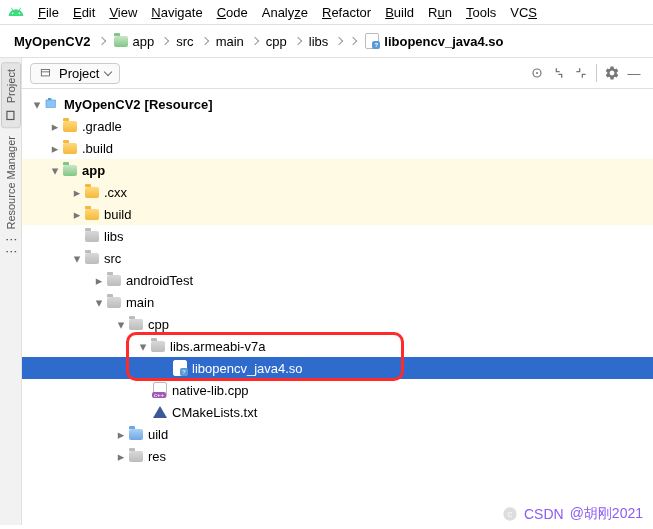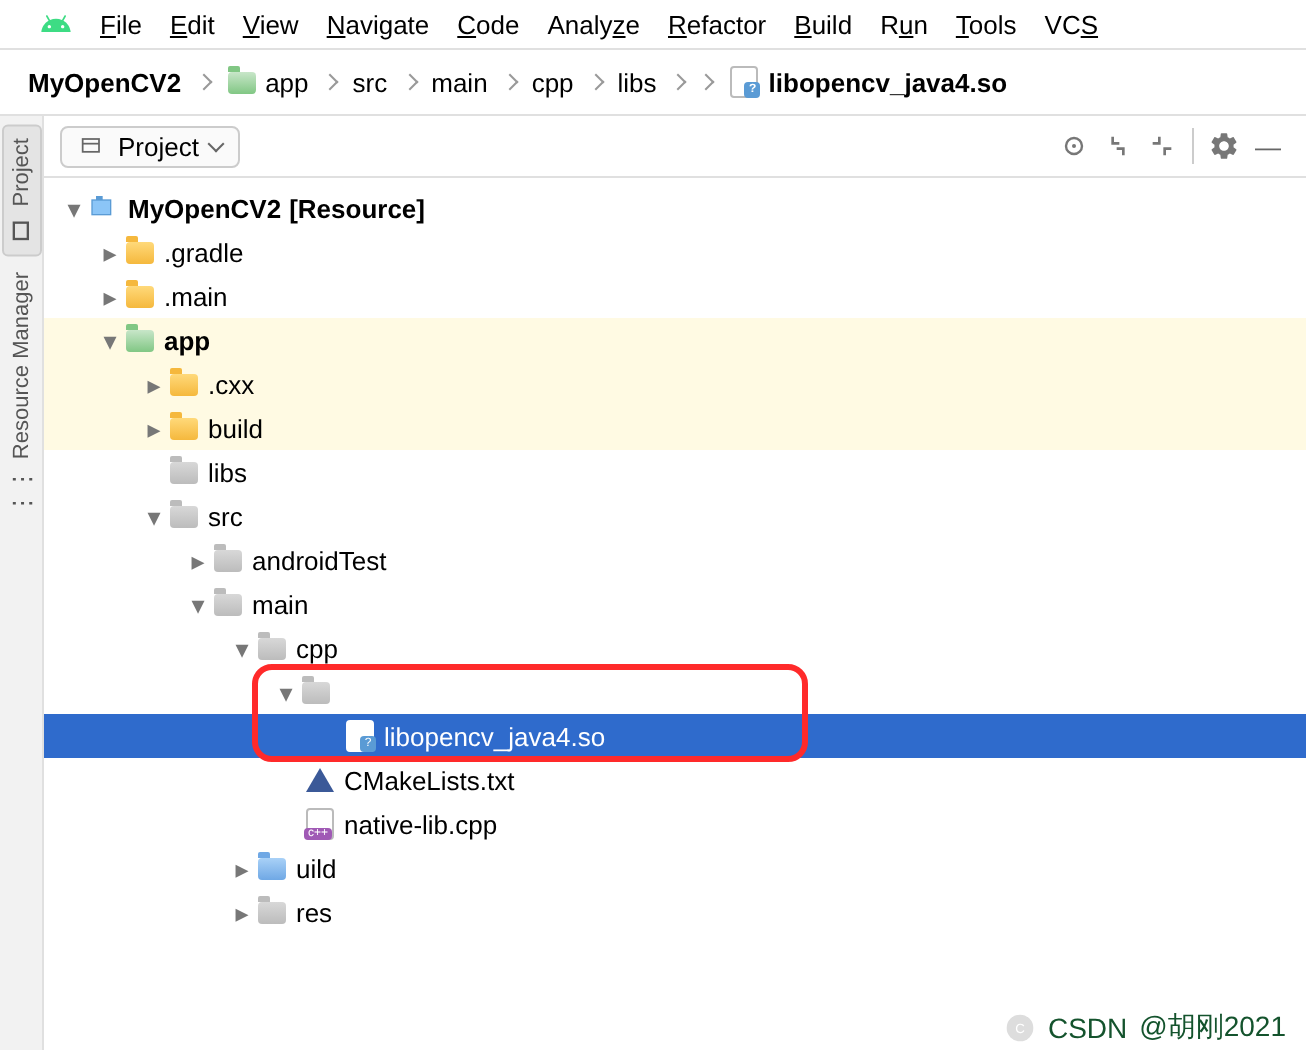--- a/index.html
+++ b/index.html
@@ -1,18 +1,18 @@
 <!DOCTYPE html>
 <html><head>
 <meta charset="utf-8">
 <style>
 * { margin: 0; padding: 0; box-sizing: border-box; font-family: "Segoe UI", Arial, sans-serif; }
 body { width: 653px; height: 529px; background: #fff; font-size: 13px; color: #000; position: relative; overflow: hidden; }
 
-.menubar { display: flex; align-items: center; padding: 4px 20px; gap: 14px; border-bottom: 1px solid #e0e0e0; }
+.menubar { display: flex; align-items: center; padding: 4px 8px; gap: 14px; border-bottom: 1px solid #e0e0e0; }
 .menubar span { cursor: default; }
 .menubar span u { text-decoration: underline; }
 
 .breadcrumb { display: flex; align-items: center; padding: 6px 10px; border-bottom: 1px solid #e0e0e0; font-size: 13px; }
 .breadcrumb .crumb { display: flex; align-items: center; gap: 4px; padding: 2px 4px; }
 .breadcrumb .crumb.first { font-weight: bold; }
 .breadcrumb .crumb.last { font-weight: bold; }
 
 .main-row { display: flex; height: calc(100% - 62px); }
 .side-tabs { width: 22px; background: #f2f2f2; border-right: 1px solid #e0e0e0; display: flex; flex-direction: column; align-items: center; padding-top: 4px; gap: 2px; }
@@ -46,21 +46,21 @@
 .folder-green { background: linear-gradient(#c8e6c9,#81c784); border-radius: 2px; width: 14px; height: 11px; position: relative; }
 .folder-green::before { content: ""; position: absolute; top: -3px; left: 0; width: 6px; height: 3px; background: #81c784; border-radius: 1px 1px 0 0; }
 .file-so { width: 14px; height: 16px; background: #fff; border: 1px solid #bbb; border-radius: 2px; position: relative; }
 .file-so::after { content: "?"; font-size: 6px; position: absolute; bottom: -1px; right: -2px; background: #5a9bd5; color: #fff; width: 8px; height: 8px; border-radius: 2px; display: flex; align-items: center; justify-content: center; }
 .file-cmake { width: 0; height: 0; border-left: 7px solid transparent; border-right: 7px solid transparent; border-bottom: 12px solid #3b5998; position: relative; }
 .file-cpp { width: 14px; height: 16px; background: #fff; border: 1px solid #bbb; border-radius: 2px; position: relative; }
 .file-cpp::after { content: "c++"; font-size: 6px; position: absolute; bottom: -1px; left: -2px; background: #a05ab5; color: #fff; padding: 0 2px; border-radius: 2px; }
 
 .redbox { position: absolute; border: 3px solid #ff2a2a; border-radius: 10px; pointer-events: none; }
 
-.watermark { position: absolute; bottom: 6px; right: 10px; color: #14532d; font-size: 14px; display: flex; align-items: center; gap: 6px; }
+.watermark { position: absolute; bottom: 6px; right: 10px; color: #8b5cf6; font-size: 14px; display: flex; align-items: center; gap: 6px; }
 
 .chev { display: inline-block; width: 6px; height: 6px; border-right: 1.5px solid #999; border-bottom: 1.5px solid #999; transform: rotate(-45deg); margin: 0 4px; }
 .chev-down-sm { display: inline-block; width: 6px; height: 6px; border-right: 1.5px solid #666; border-bottom: 1.5px solid #666; transform: rotate(45deg); margin-bottom: 3px; }
 
 svg.proj-i { width: 14px; height: 14px; }
 </style>
 </head>
 <body>
 
 <div class="menubar">
@@ -181,21 +181,21 @@
             <span class="folder-yellow"></span>
           </span>
           <span class="label">.gradle</span>
         </div>
       <div class="tree-row">
           <span class="indent" style="width:22px"></span>
           <span class="arrow">▸</span>
           <span class="icon">
             <span class="folder-yellow"></span>
           </span>
-          <span class="label">.main</span>
+          <span class="label">.build</span>
         </div>
       <div class="tree-row highlight-yellow">
           <span class="indent" style="width:22px"></span>
           <span class="arrow">▾</span>
           <span class="icon">
             <span class="folder-green"></span>
           </span>
           <span class="label bold">app</span>
         </div>
       <div class="tree-row highlight-yellow">
@@ -252,41 +252,42 @@
             <span class="folder-gray"></span>
           </span>
           <span class="label">cpp</span>
         </div>
       <div class="tree-row">
           <span class="indent" style="width:110px"></span>
           <span class="arrow">▾</span>
           <span class="icon">
             <span class="folder-gray"></span>
           </span>
+          <span class="label">libs.armeabi-v7a</span>
         </div>
       <div class="tree-row selected">
           <span class="indent" style="width:146px"></span>
           <span class="icon">
             <span class="file-so" style="border-color:#fff"></span>
           </span>
           <span class="label">libopencv_java4.so</span>
         </div>
       <div class="tree-row">
           <span class="indent" style="width:126px"></span>
           <span class="icon">
+            <span class="file-cpp"></span>
+          </span>
+          <span class="label">native-lib.cpp</span>
+        </div>
+      <div class="tree-row">
+          <span class="indent" style="width:126px"></span>
+          <span class="icon">
             <span class="file-cmake"></span>
           </span>
           <span class="label">CMakeLists.txt</span>
-        </div>
-      <div class="tree-row">
-          <span class="indent" style="width:126px"></span>
-          <span class="icon">
-            <span class="file-cpp"></span>
-          </span>
-          <span class="label">native-lib.cpp</span>
         </div>
       <div class="tree-row">
           <span class="indent" style="width:88px"></span>
           <span class="arrow">▸</span>
           <span class="icon">
             <span class="folder-blue"></span>
           </span>
           <span class="label">uild</span>
         </div>
       <div class="tree-row">

